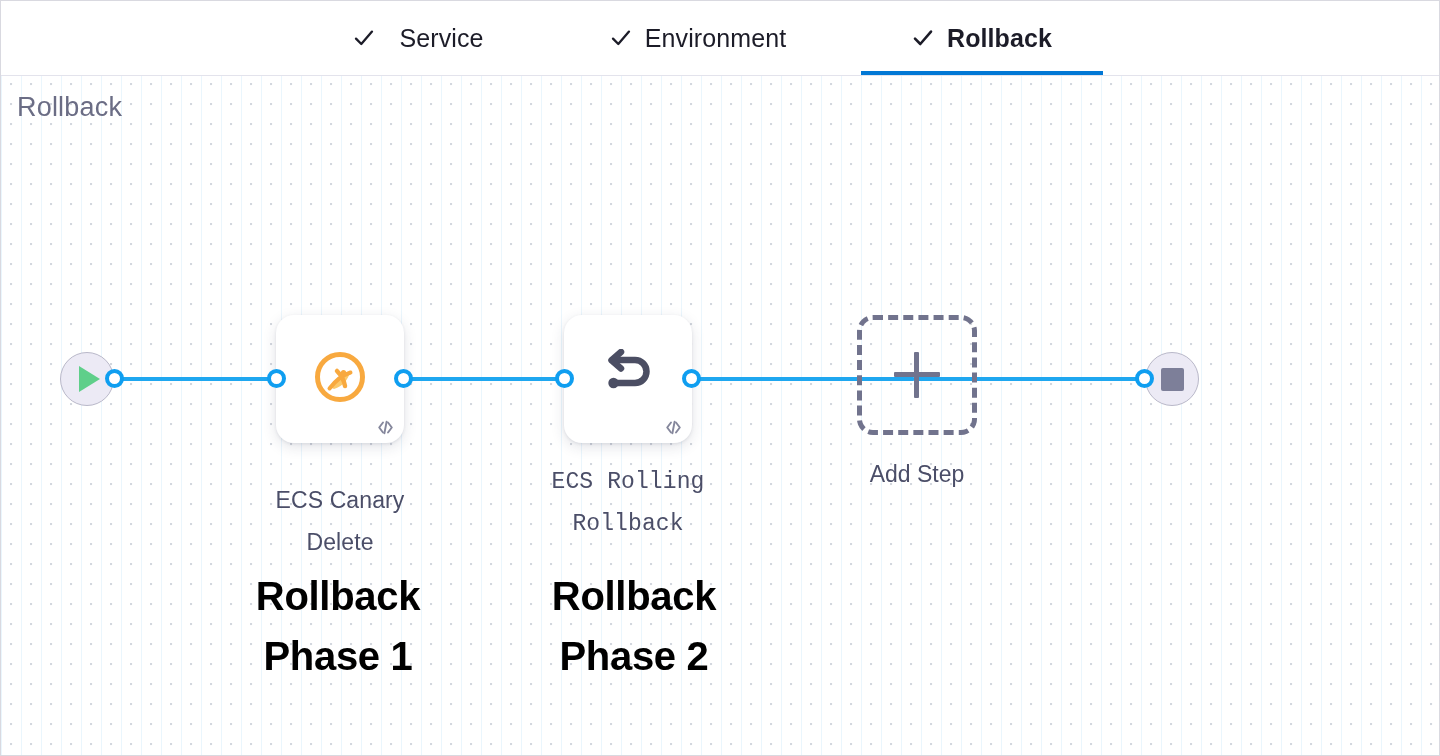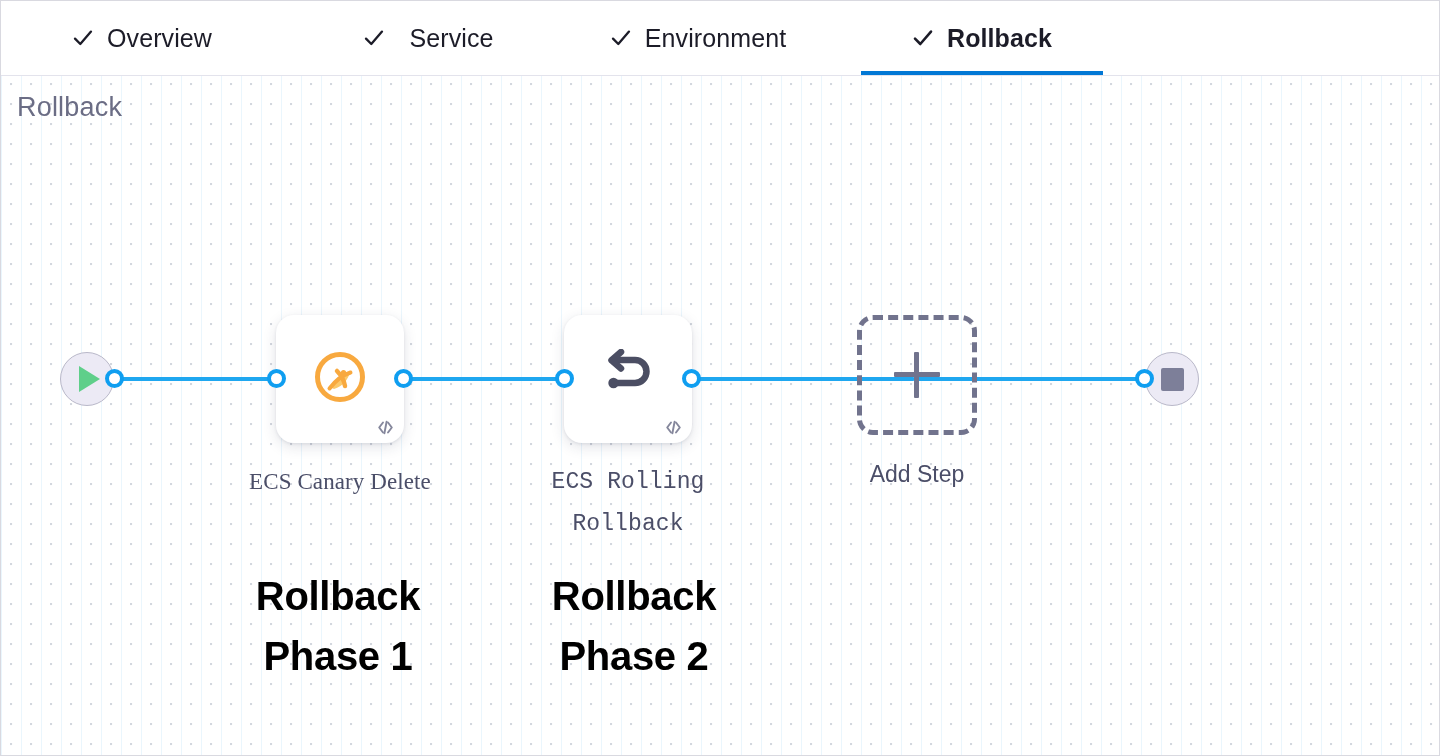--- a/index.html
+++ b/index.html
@@ -66,21 +66,21 @@
     left: 0;
     right: 0;
     bottom: 0;
     height: 4px;
     background: transparent;
   }
   .tab.active .underline { background: #0278d5; }
 
   
   .tab-overview    { position: absolute; left: 38px;   width: 206px; }
-  .tab-service     { position: absolute; left: 335px;  width: 185px; gap: 24px; }
+  .tab-service     { position: absolute; left: 325px;  width: 185px; gap: 24px; }
   .tab-environment { position: absolute; left: 578px;  width: 238px; }
   .tab-execution   { position: absolute; left: 860px;  width: 242px; }
   .tab-advanced    { position: absolute; left: 1148px; width: 215px; }
 
   
   .canvas {
     position: relative;
     width: 1440px;
     height: 679px;
     background-color: #ffffff;
@@ -240,29 +240,20 @@
     white-space: pre-line;
   }
 </style>
 </head>
 <body>
 
 <div class="page">
 
   <div class="tabbar">
 
-    <div class="tab tab-overview">
-      <span class="tick">
-        <svg width="22" height="22" viewBox="0 0 22 22" fill="none">
-          <path d="M3 11.6 L8.3 17 L19 4.6" stroke="#1c1c28" stroke-width="2.3" stroke-linecap="round" stroke-linejoin="round"></path>
-        </svg>
-      </span>
-      <span class="tlabel">Overview</span>
-      <span class="underline"></span>
-    </div>
 
     <div class="tab tab-service">
       <span class="tick">
         <svg width="22" height="22" viewBox="0 0 22 22" fill="none">
           <path d="M3 11.6 L8.3 17 L19 4.6" stroke="#1c1c28" stroke-width="2.3" stroke-linecap="round" stroke-linejoin="round"></path>
         </svg>
       </span>
       <span class="tlabel">Service</span>
       <span class="underline"></span>
     </div>
@@ -320,21 +311,21 @@
           <svg width="19" height="19" viewBox="0 0 19 19" fill="none">
             <path d="M7 4.5 L3.2 9.5 L7 14.5" stroke="#85879c" stroke-width="1.9" stroke-linecap="round" stroke-linejoin="round"></path>
             <path d="M12 4.5 L15.8 9.5 L12 14.5" stroke="#85879c" stroke-width="1.9" stroke-linecap="round" stroke-linejoin="round"></path>
             <path d="M10.6 3.8 L8.4 15.2" stroke="#85879c" stroke-width="1.9" stroke-linecap="round"></path>
           </svg>
         </span>
       </div>
       <div class="port" style="left:266px; top:293px;"></div>
       <div class="port" style="left:393px; top:293px;"></div>
 
-      <div class="caption" style="left:239px; top:385px; width:200px;font-family:Liberation Serif, serif;">ECS Canary Delete</div>
+      <div class="caption" style="left:239px; top:403px; width:200px;">ECS Canary Delete</div>
 
       <div class="annot" style="left:209px; top:490px; width:256px;">Rollback
 Phase 1</div>
 
       <div class="card" style="left:563px; top:239px;">
         <span class="card-icon">
           <svg width="62" height="56" viewBox="0 0 62 56" fill="none">
             <path d="M20 34 H38 A11.5 11.5 0 0 0 38 11 H16" stroke="#4b4e63" stroke-width="6.5" stroke-linecap="round" stroke-linejoin="round"></path>
             <path d="M24 3 L14.5 11.3 L24 19.5" stroke="#4b4e63" stroke-width="6.5" stroke-linecap="round" stroke-linejoin="round"></path>
             <circle cx="16.5" cy="34" r="5.2" fill="#4b4e63"></circle>

